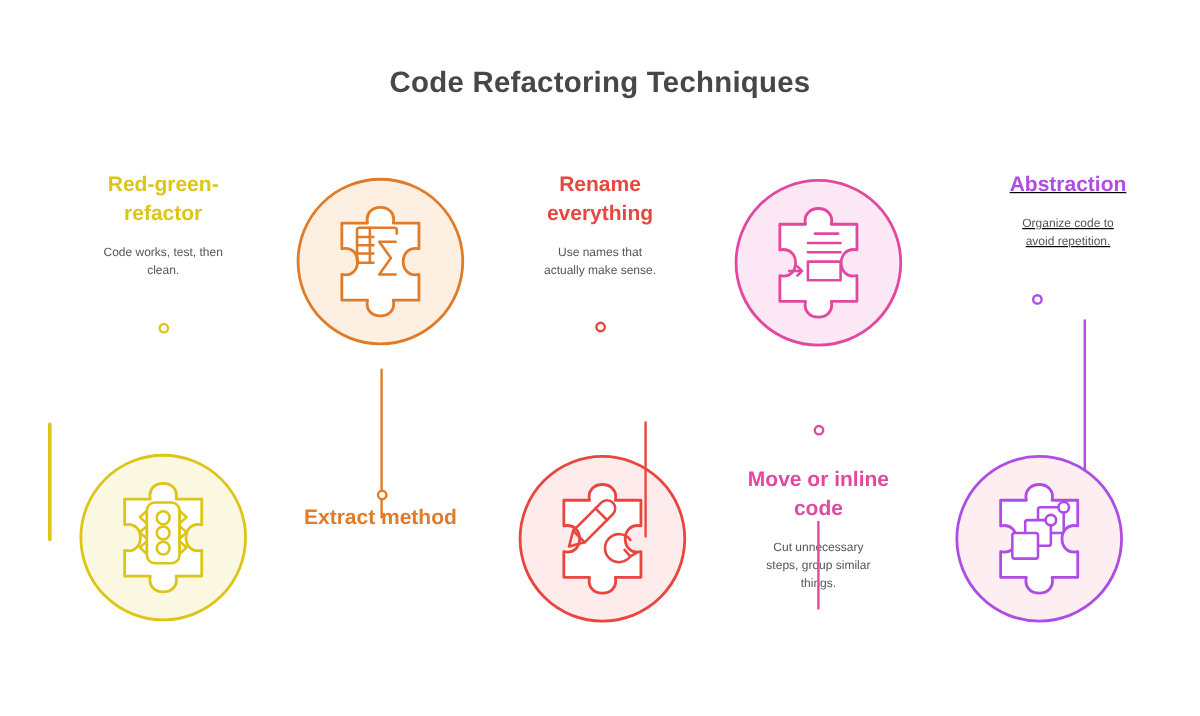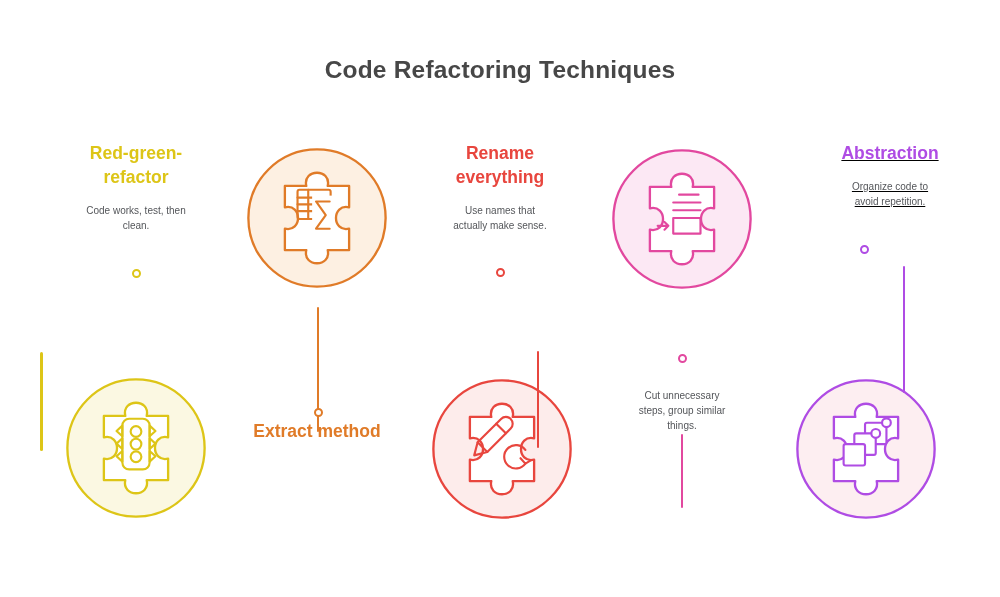--- a/index.html
+++ b/index.html
@@ -47,20 +47,22 @@
     <div class="tb-title">Abstraction</div>
     <div class="tb-desc">Organize code to
 avoid repetition.</div>
   </div>
 
   <div class="tb" style="left: 197px; top: 420px; --c: #e07b28;">
     <div class="tb-title">Extract method</div>
   </div>
 
   <div class="tb" style="left: 562px; top: 388px; --c: #e2489f;">
+    <div class="tb-title">Move or inline
+code</div>
     <div class="tb-desc">Cut unnecessary
 steps, group similar
 things.</div>
   </div>
 
   <div class="badge" style="left: 244px; top: 145px; --c: #e07b28; --bg: #fdf0e2;">
     <svg viewBox="0 0 150 150" width="146" height="146">
       <circle class="cbg" cx="75" cy="75" r="70.5"></circle>
       <path class="pz" d="M42,42 H64 C60,24 90,24 86,42 H108 V64 C90,60 90,90 108,86 V108 H86 C90,126 60,126 64,108 H42 V86 C60,90 60,60 42,64 Z"></path>
       <g class="st">

